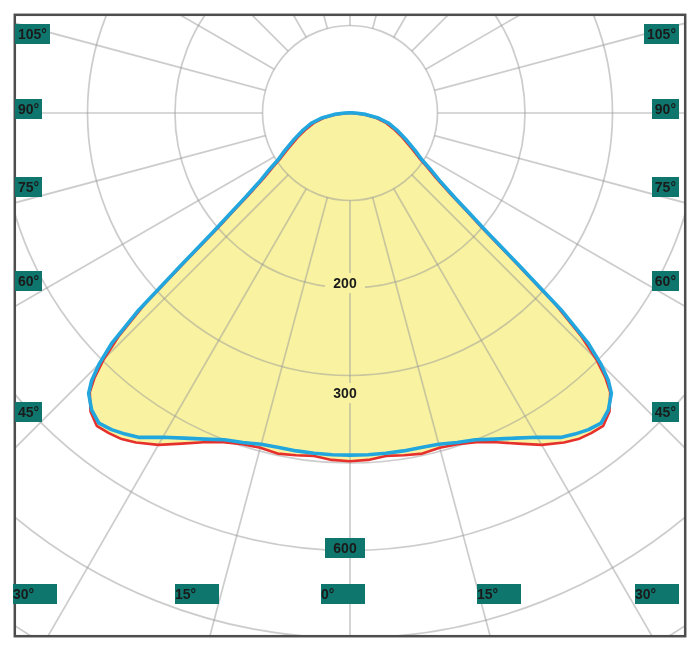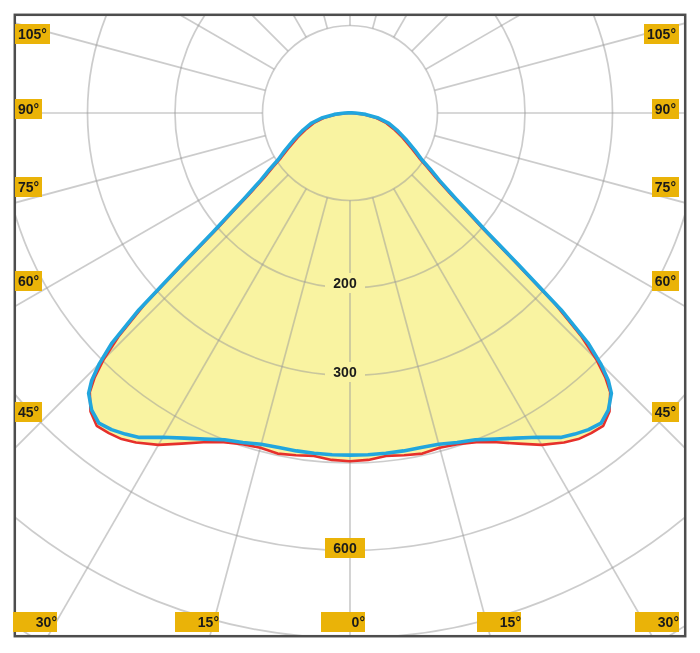--- a/index.html
+++ b/index.html
@@ -4,25 +4,25 @@
 <style>
   html,body{margin:0;padding:0;background:#ffffff;}
   .stage{
     position:relative;width:700px;height:653px;background:#ffffff;overflow:hidden;
     font-family:"Liberation Sans",sans-serif;
   }
   .stage svg{position:absolute;left:0;top:0;}
   .lbl{
     position:absolute;height:20px;line-height:20px;
     font:700 14px/20px "Liberation Sans",sans-serif;
-    color:#1a1a1a;background:#eab308;white-space:nowrap;
+    color:#1a1a1a;background:#0f766e;white-space:nowrap;
   }
   .lbl.side-l{left:15px;padding:0 3px;}
   .lbl.side-r{right:21px;padding:0 3px;text-align:right;}
-  .lbl.bottom{width:44px;text-align:right;top:612px;}
+  .lbl.bottom{width:44px;text-align:left;top:584px;}
   .lbl.ring{width:40px;text-align:center;left:325px;}
   .lbl.yellow-bg{background:#F9F3A1;}
 </style>
 </head>
 <body>
 
 <div class="stage">
 
   <svg id="polar-svg" width="700" height="653">
       <defs>
@@ -82,16 +82,16 @@
   <div class="lbl side-r" style="top:271px">60°</div>
   <div class="lbl side-r" style="top:402px">45°</div>
 
   <div class="lbl bottom" style="left:13px">30°</div>
   <div class="lbl bottom" style="left:175px">15°</div>
   <div class="lbl bottom" style="left:321px">0°</div>
   <div class="lbl bottom" style="left:477px">15°</div>
   <div class="lbl bottom" style="left:635px">30°</div>
 
   <div class="lbl ring yellow-bg" style="top:273px">200</div>
-  <div class="lbl ring yellow-bg" style="top:362px">300</div>
+  <div class="lbl ring yellow-bg" style="top:383px">300</div>
   <div class="lbl ring" style="top:538px">600</div>
 
 </div>
 
 </body></html>

